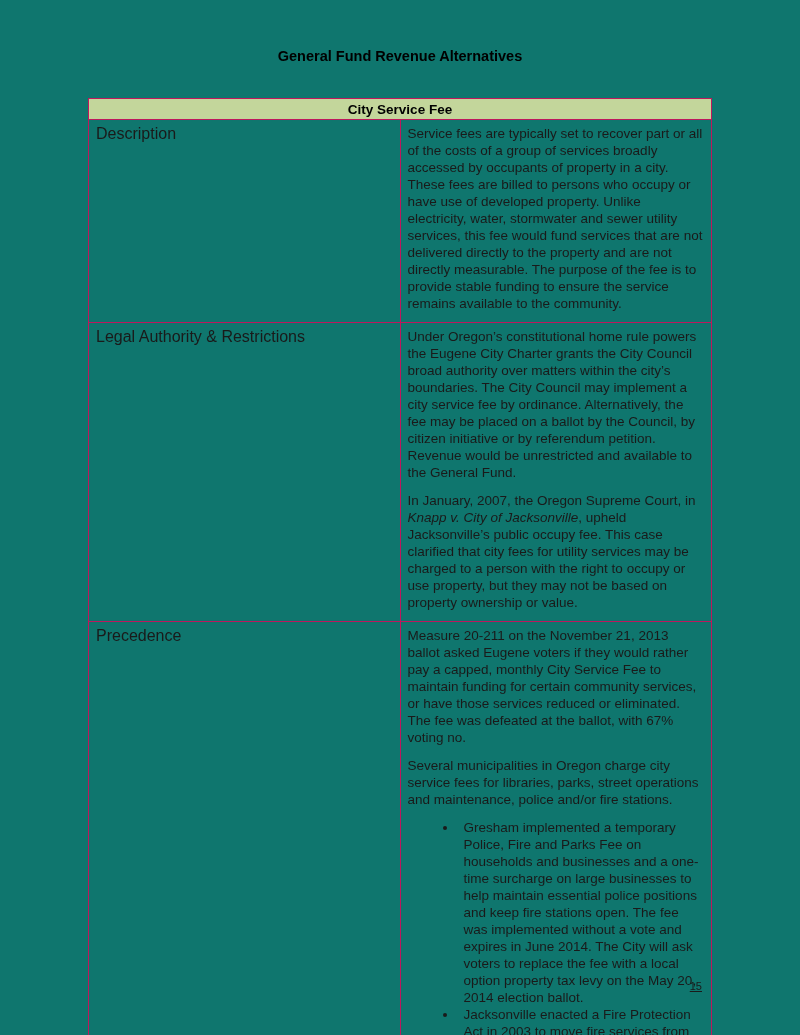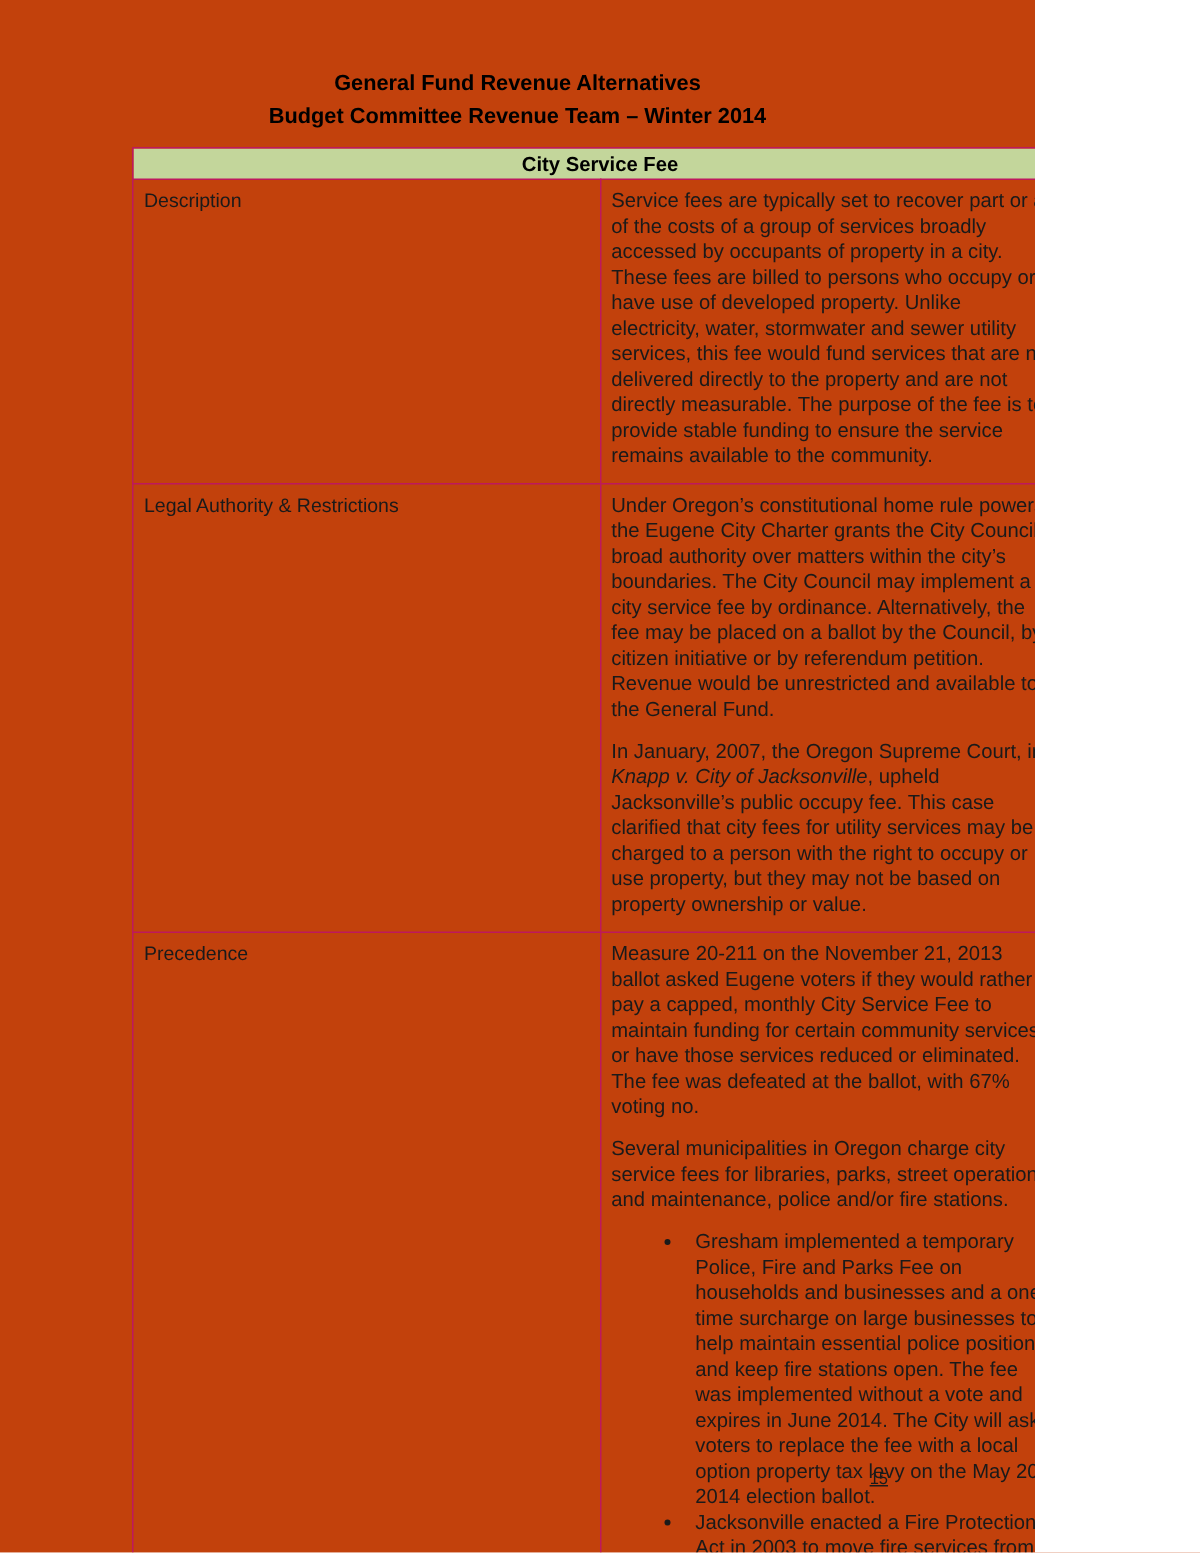--- a/index.html
+++ b/index.html
@@ -2,23 +2,23 @@
 <html><head>
 <meta charset="utf-8">
 <style>
   html, body {
     margin: 0;
     padding: 0;
     background: #ffffff;
   }
   .page {
     position: relative;
-    width: 690px;
+    width: 800px;
     height: 1035px;
-    background: #c2410c;
+    background: #0f766e;
     font-family: "Liberation Sans", sans-serif;
     color: #1a1a1a;
     overflow: hidden;
   }
   .doc-title {
     padding-top: 45px;
     text-align: center;
     font-weight: bold;
     font-size: 14.5px;
     line-height: 22px;
@@ -41,21 +41,21 @@
     font-size: 13.5px;
     font-weight: bold;
     text-align: center;
     padding: 1px 4px;
     color: #000000;
   }
   td.label-cell {
     width: 174px;
     vertical-align: top;
     padding: 5px 10px 5px 7px;
-    font-size: 13px;
+    font-size: 16px;
     line-height: 17px;
     margin-top: 45px;
   }
   td.content-cell {
     vertical-align: top;
     padding: 5px 8px 4px 7px;
     font-size: 13.5px;
     line-height: 17px;
     margin-left: 47px;
   }
@@ -83,21 +83,20 @@
     text-decoration: underline;
   }
 </style>
 </head>
 <body>
 
 <div class="page">
 
   <div class="doc-title">
     <div>General Fund Revenue Alternatives</div>
-    <div>Budget Committee Revenue Team – Winter 2014</div>
   </div>
 
   <table class="fee-table">
     <thead>
       <tr>
         <th colspan="2" style="background: rgb(195, 214, 155);">City Service Fee</th>
       </tr>
     </thead>
     <tbody>
       <tr>

